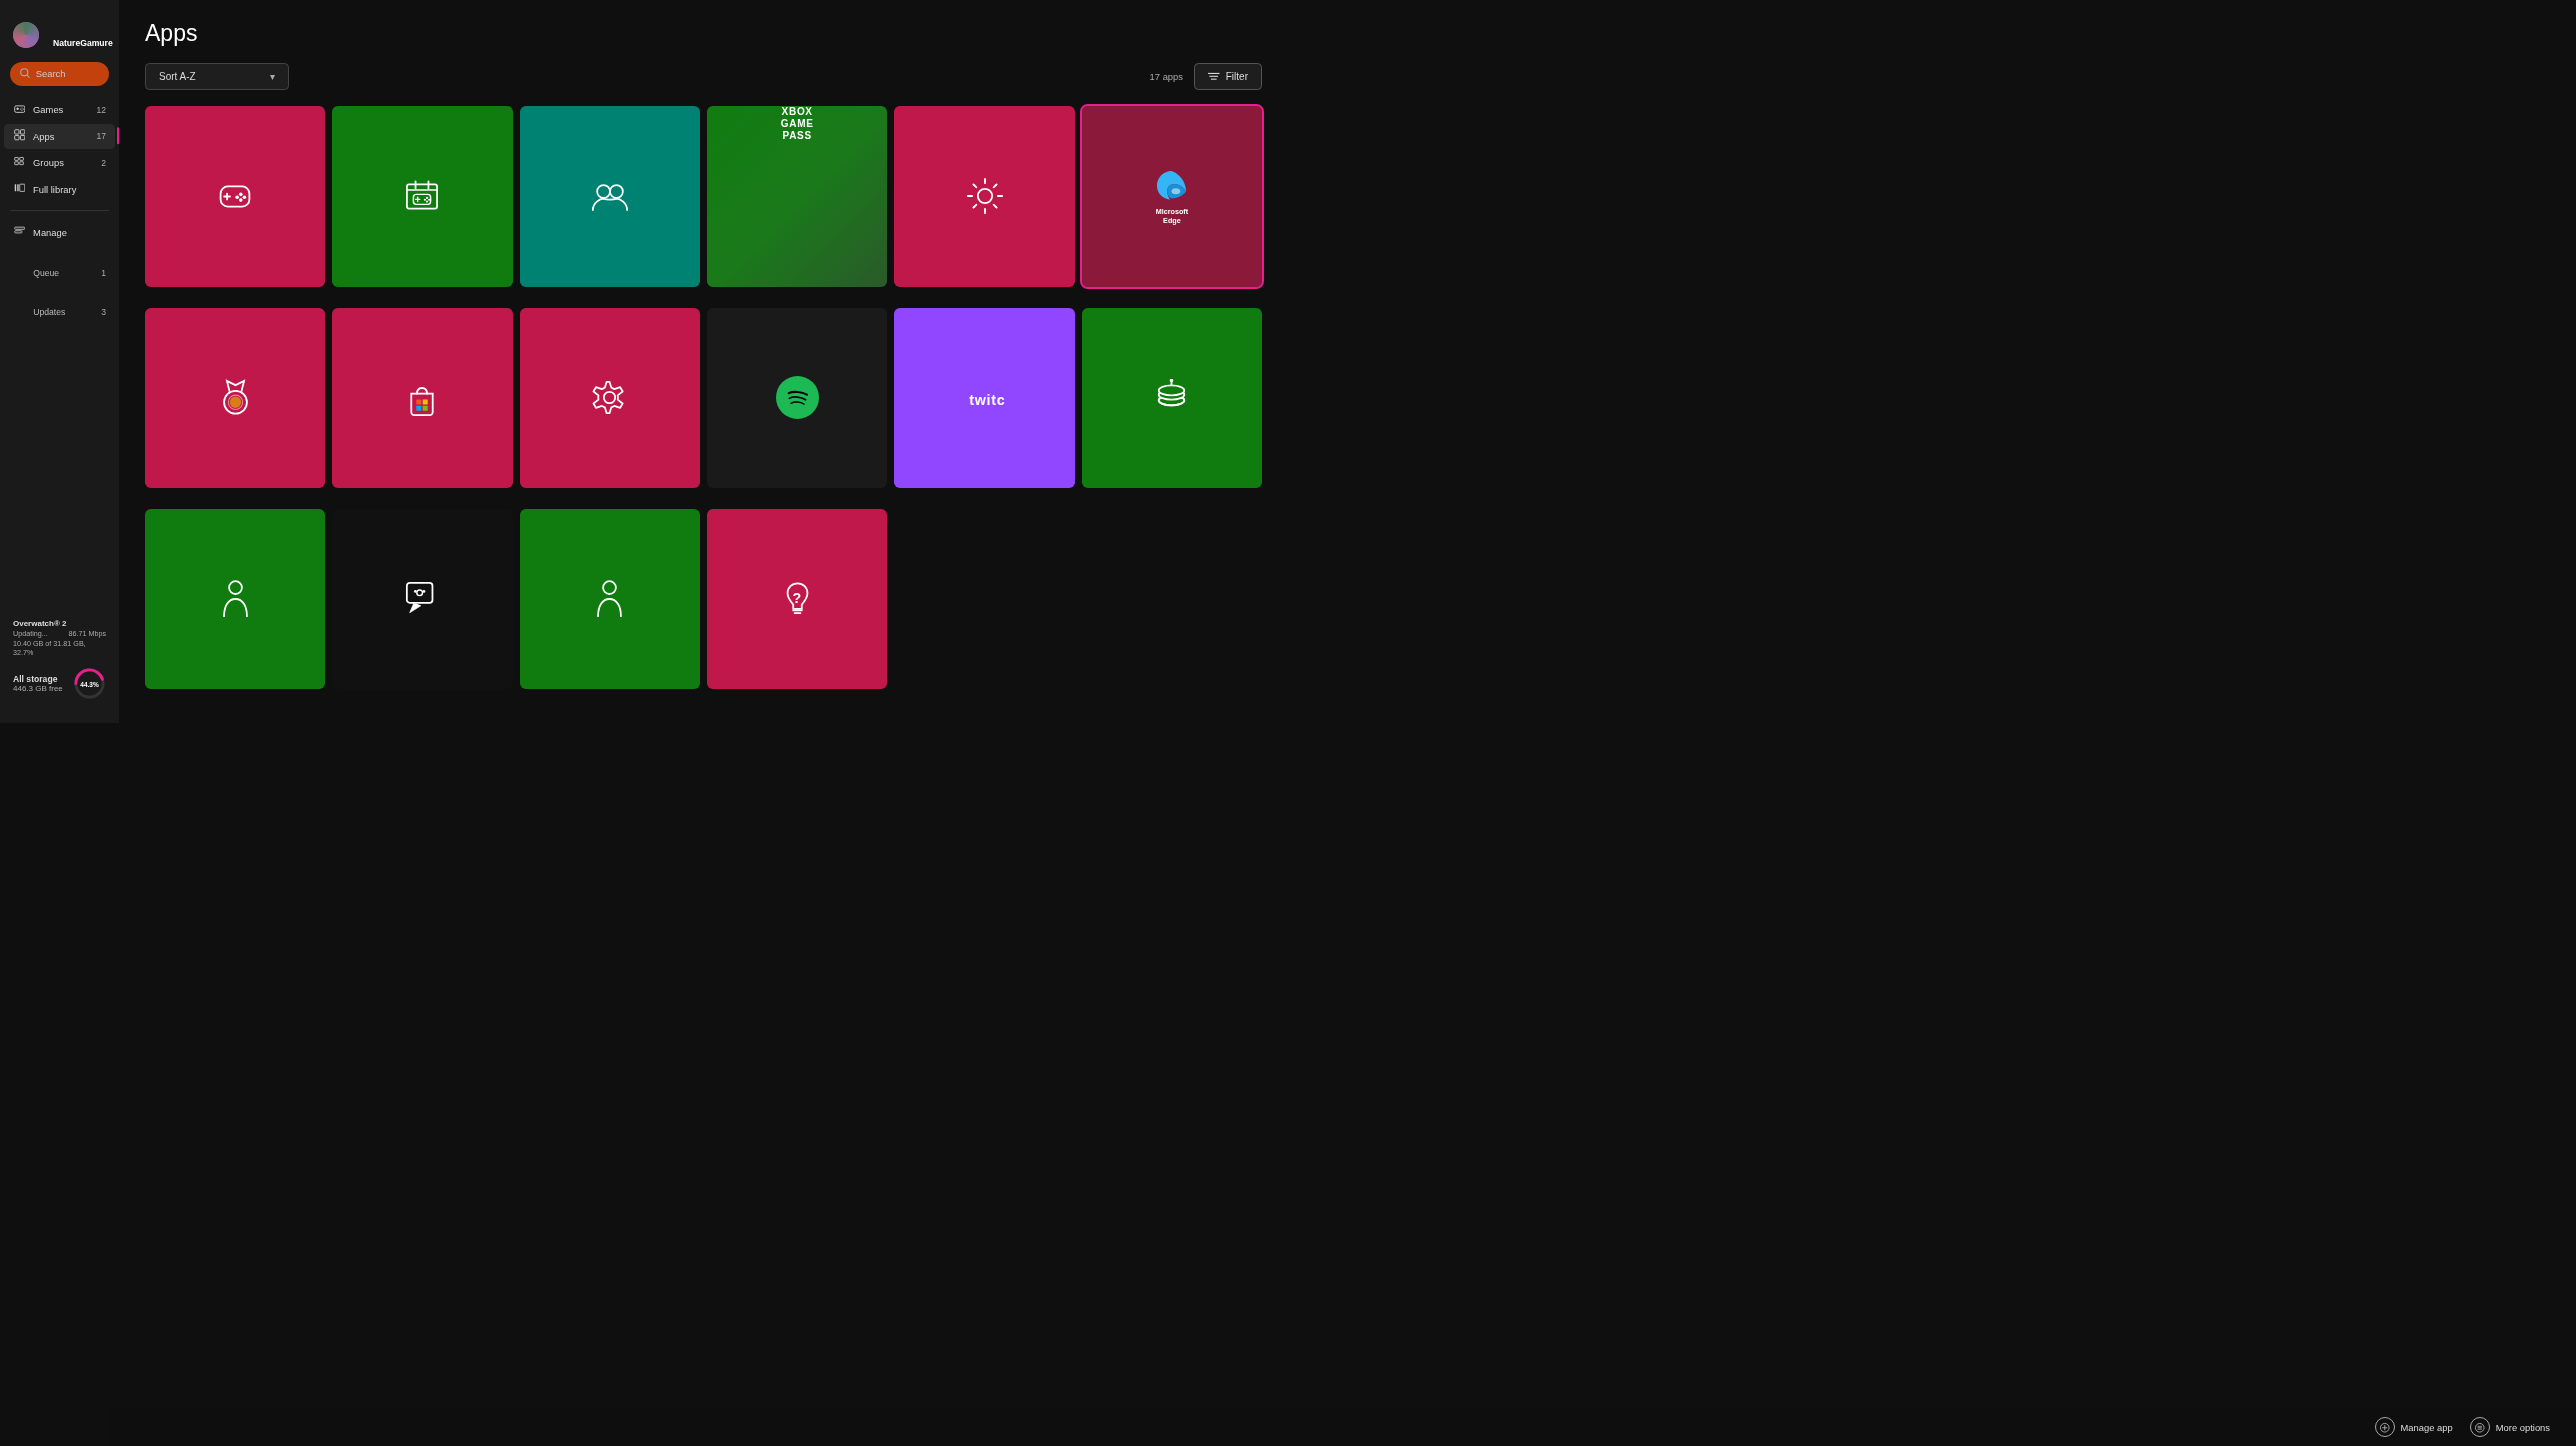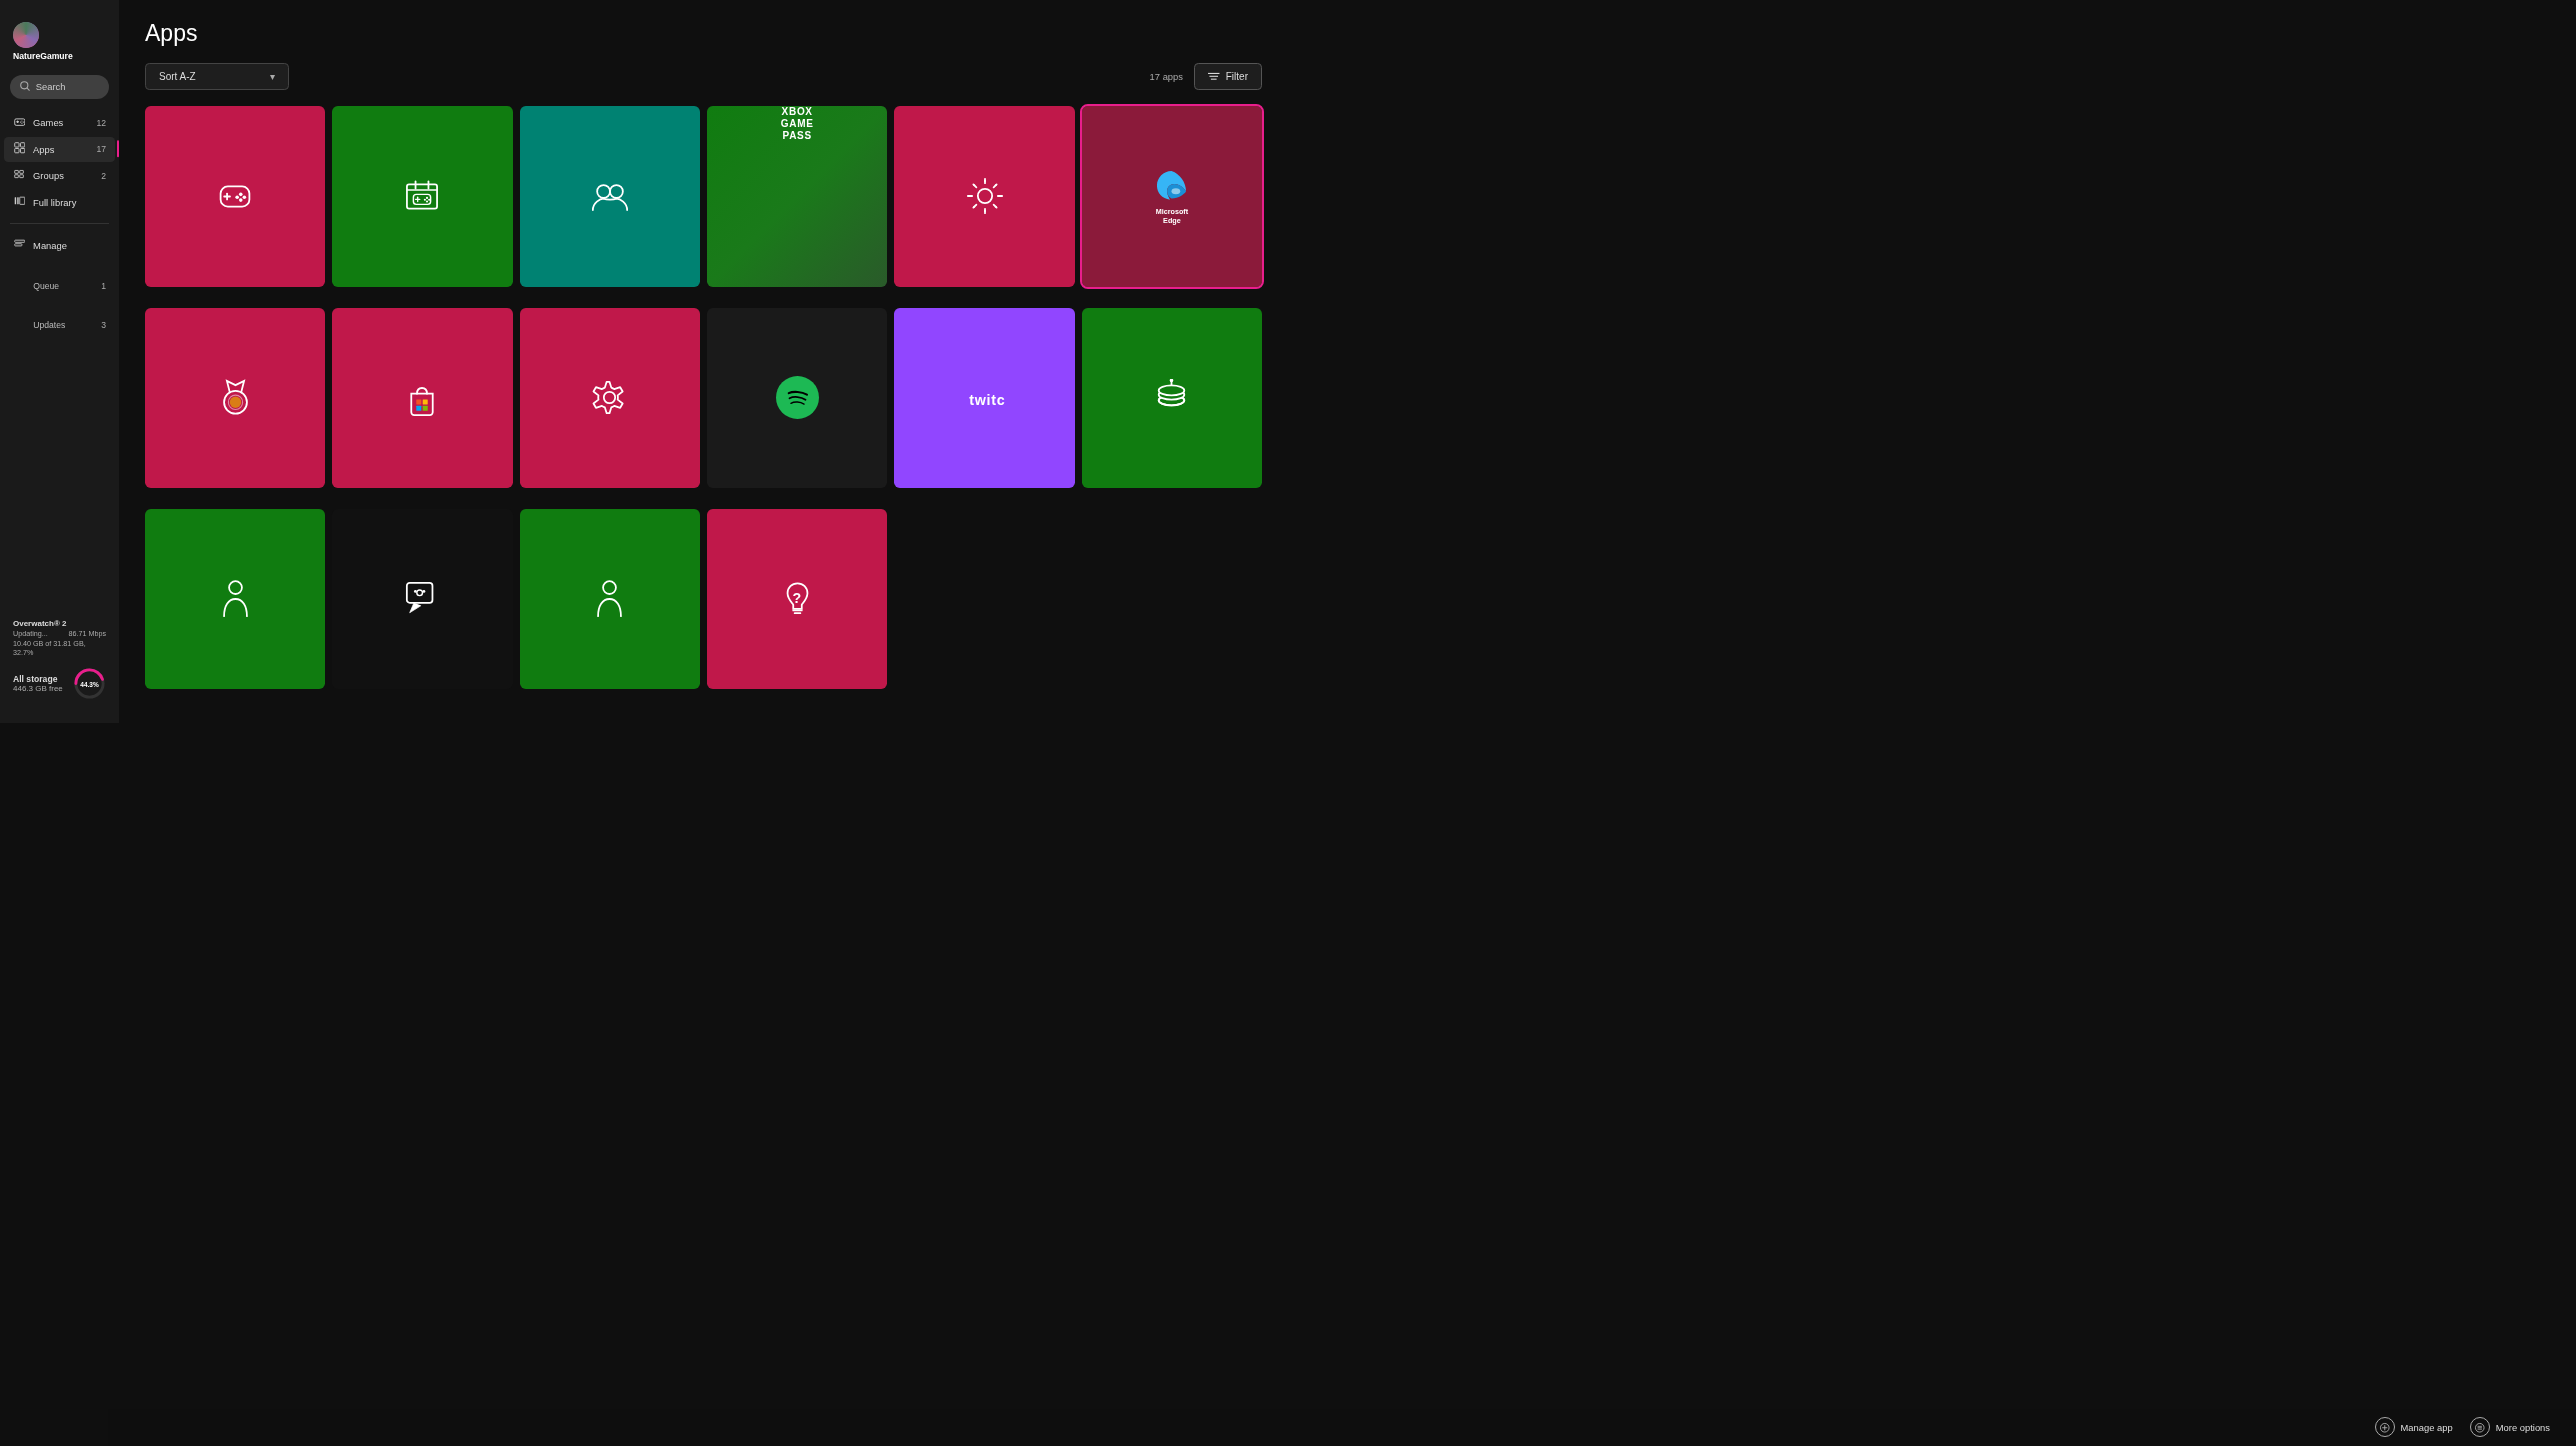--- a/index.html
+++ b/index.html
@@ -18,24 +18,23 @@
       width: 119px;
       background: #1a1a1a;
       display: flex;
       flex-direction: column;
       padding: 14.4px 0;
       flex-shrink: 0;
     }
 
     .user-profile {
       display: flex;
-      align-items: flex-start;
-      gap: 3px;
+      align-items: flex-end;
+      gap: 14px;
       padding: 7.2px 13px 14.4px;
-      flex-direction: column;
     }
 
     .avatar {
       width: 26px;
       height: 26px;
       border-radius: 50%;
       background: linear-gradient(135deg, #5a9a6a, #7b5ea7, #e05a7a);
       display: flex;
       align-items: center;
       justify-content: center;
@@ -52,21 +51,21 @@
     }
 
     .username {
       font-size: 8.6px;
       font-weight: 600;
       color: #fff;
     }
 
     .search-bar {
       margin: 0 10px 11.5px;
-      background: #404040;
+      background: #c2410c;
       border-radius: 14.4px;
       display: flex;
       align-items: center;
       gap: 5.8px;
       padding: 5.8px 10px;
       cursor: pointer;
     }
 
     .search-icon-wrap {
       color: #aaa;

